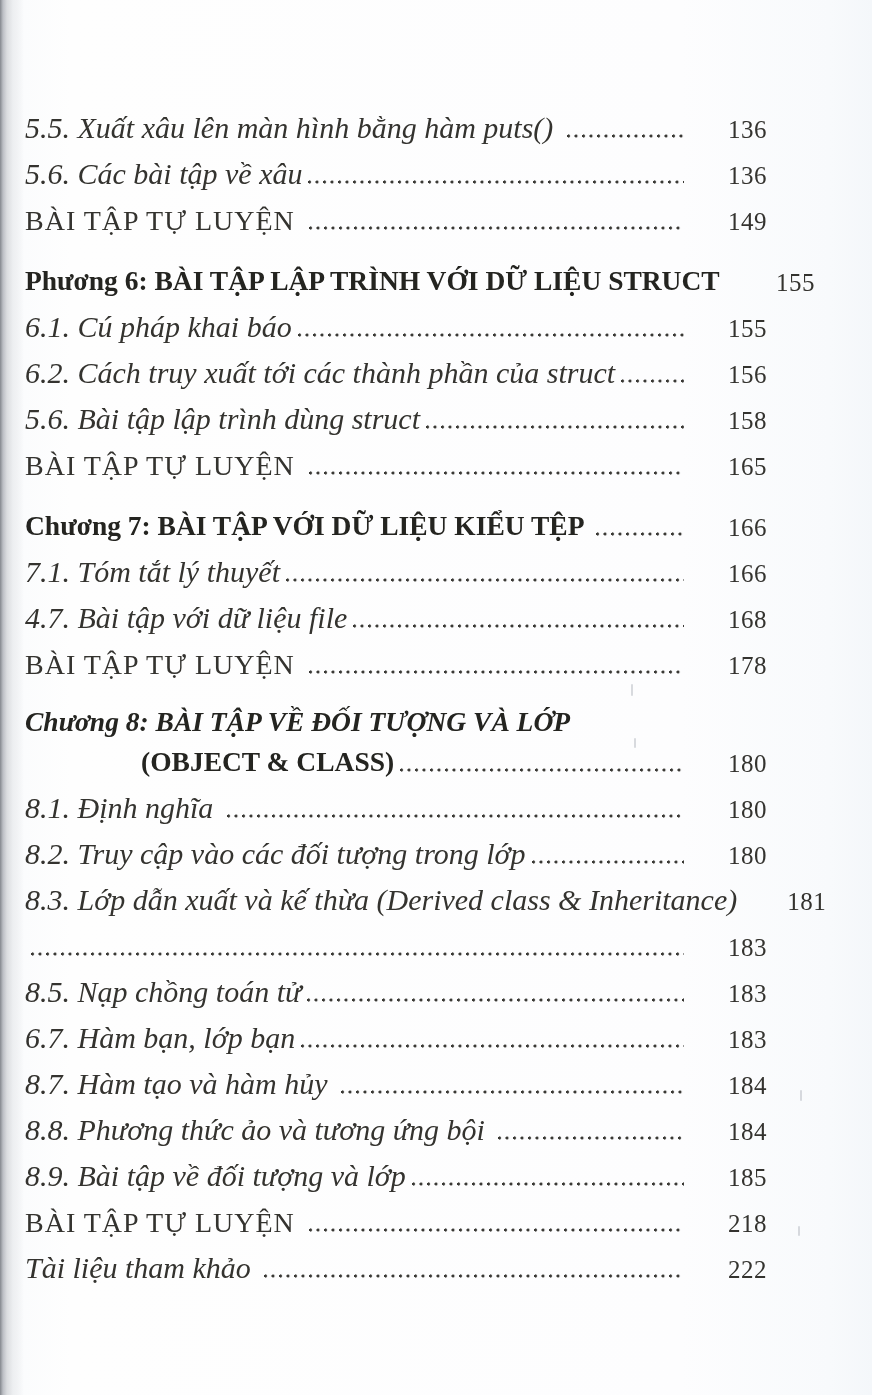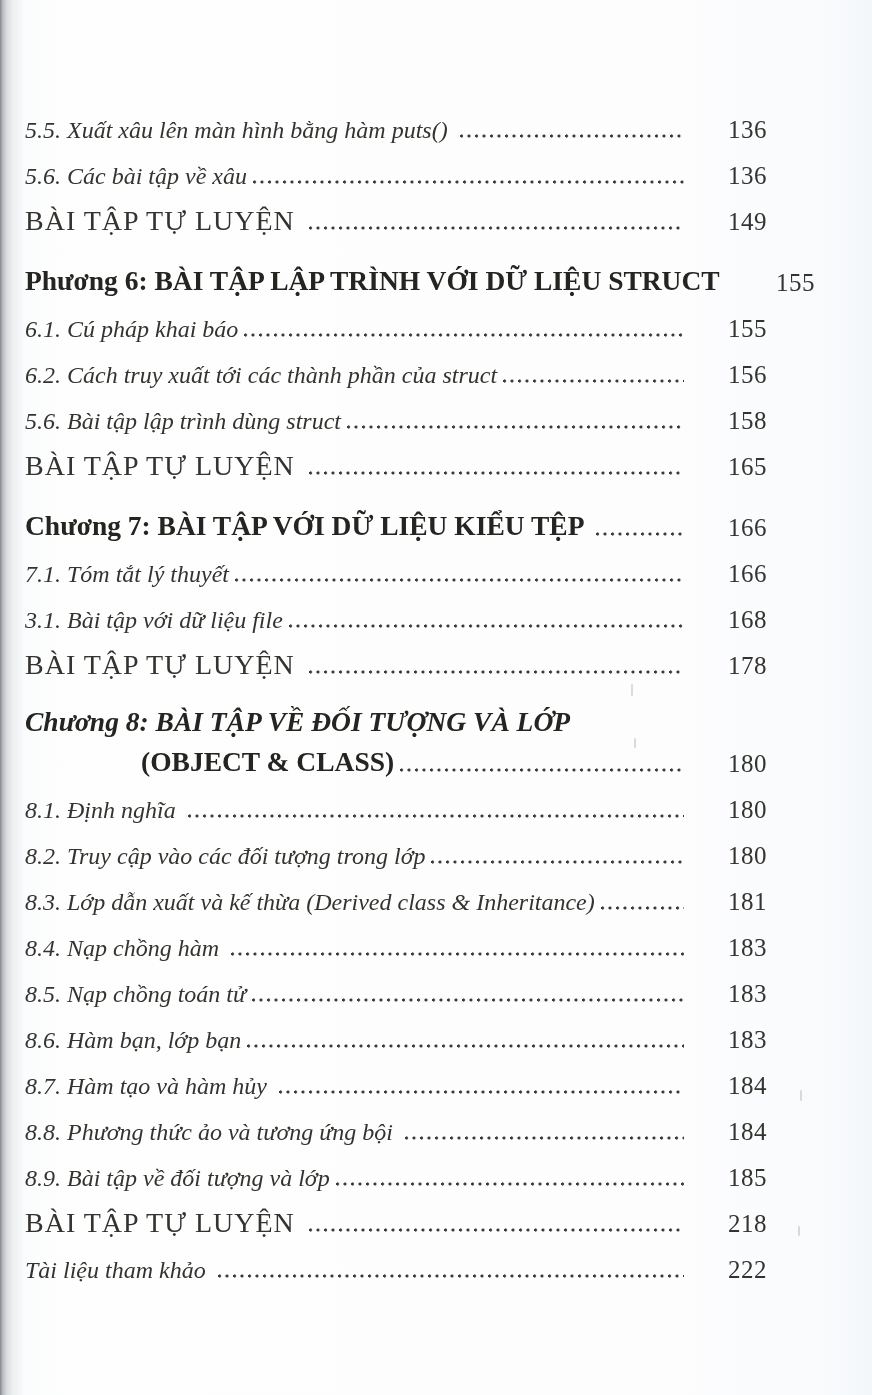--- a/index.html
+++ b/index.html
@@ -35,21 +35,21 @@
 
   .toc-row {
     display: flex;
     align-items: flex-end;
     height: 46px;
   }
 
   .toc-label {
     white-space: pre;
     line-height: 1.05;
-    font-size: 24px;
+    font-size: 30px;
     color: #34332f;
   }
 
   .leader {
     flex: 1 1 auto;
     height: 4px;
     margin: 0 3px 5px 6px;
     background-image: radial-gradient(circle at 1.6px 2px, #3a3935 1.35px, rgba(0,0,0,0) 1.8px);
     background-size: 7.5px 4px;
     background-repeat: repeat-x;
@@ -146,21 +146,21 @@
     <span class="toc-label">Chương 7: BÀI TẬP VỚI DỮ LIỆU KIỂU TỆP </span>
     <span class="leader"></span>
     <span class="toc-page">166</span>
   </div>
       <div class="toc-row style-section">
     <span class="toc-label">7.1. Tóm tắt lý thuyết</span>
     <span class="leader"></span>
     <span class="toc-page">166</span>
   </div>
       <div class="toc-row style-section">
-    <span class="toc-label">3.1. Bài tập với dữ liệu file</span>
+    <span class="toc-label">4.7. Bài tập với dữ liệu file</span>
     <span class="leader"></span>
     <span class="toc-page">168</span>
   </div>
       <div class="toc-row style-practice">
     <span class="toc-label">BÀI TẬP TỰ LUYỆN </span>
     <span class="leader"></span>
     <span class="toc-page">178</span>
   </div>
       <div class="toc-row style-chapter-first">
     <span class="toc-label">Chương 8: BÀI TẬP VỀ ĐỐI TƯỢNG VÀ LỚP</span>
@@ -180,31 +180,30 @@
     <span class="toc-label">8.2. Truy cập vào các đối tượng trong lớp</span>
     <span class="leader"></span>
     <span class="toc-page">180</span>
   </div>
       <div class="toc-row style-section">
     <span class="toc-label">8.3. Lớp dẫn xuất và kế thừa (Derived class &amp; Inheritance)</span>
     <span class="leader"></span>
     <span class="toc-page">181</span>
   </div>
       <div class="toc-row style-section">
-    <span class="toc-label">8.4. Nạp chồng hàm </span>
     <span class="leader"></span>
     <span class="toc-page">183</span>
   </div>
       <div class="toc-row style-section">
     <span class="toc-label">8.5. Nạp chồng toán tử</span>
     <span class="leader"></span>
     <span class="toc-page">183</span>
   </div>
       <div class="toc-row style-section">
-    <span class="toc-label">8.6. Hàm bạn, lớp bạn</span>
+    <span class="toc-label">6.7. Hàm bạn, lớp bạn</span>
     <span class="leader"></span>
     <span class="toc-page">183</span>
   </div>
       <div class="toc-row style-section">
     <span class="toc-label">8.7. Hàm tạo và hàm hủy </span>
     <span class="leader"></span>
     <span class="toc-page">184</span>
   </div>
       <div class="toc-row style-section">
     <span class="toc-label">8.8. Phương thức ảo và tương ứng bội </span>

